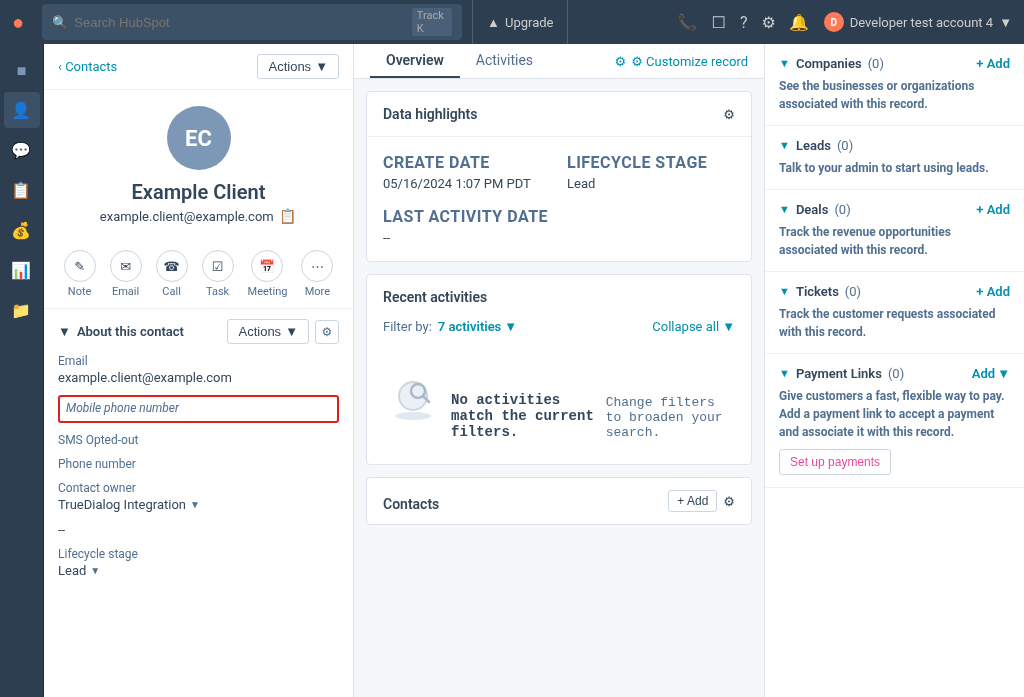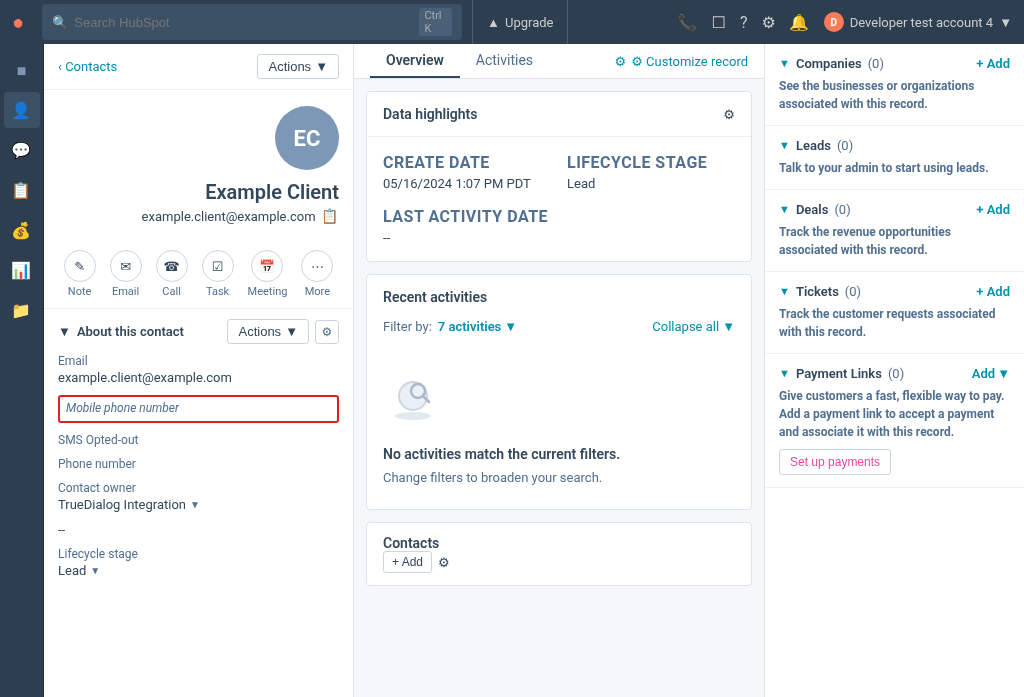--- a/index.html
+++ b/index.html
@@ -23,21 +23,21 @@
     .left-icon.active { background: #3d5166; color: white; }
 
     
     .main-layout { display: flex; height: calc(697px - 44px); }
 
     
     .contact-panel { width: 310px; background: white; border-right: 1px solid #dfe3eb; overflow-y: auto; flex-shrink: 0; }
     .contact-header { padding: 10px 14px; display: flex; align-items: center; justify-content: space-between; border-bottom: 1px solid #eaf0f6; }
     .back-link { color: #0091ae; font-size: 13px; cursor: pointer; }
     .actions-btn { display: flex; align-items: center; gap: 4px; background: white; border: 1px solid #cbd6e2; border-radius: 3px; padding: 4px 10px; font-size: 13px; color: #33475b; cursor: pointer; }
-    .contact-info { padding: 16px 14px; text-align: center; display: flex; flex-direction: column; align-items: flex-end; }
+    .contact-info { padding: 16px 14px; text-align: center; display: flex; flex-direction: column; align-items: center; }
     .avatar { width: 64px; height: 64px; border-radius: 50%; background: #7c98b6; display: flex; align-items: center; justify-content: center; color: white; font-size: 22px; font-weight: bold; margin-bottom: 10px; }
     .contact-name { font-size: 20px; font-weight: 600; color: #33475b; margin-bottom: 4px; }
     .contact-email-row { display: flex; align-items: center; gap: 6px; }
     .contact-email { color: #33475b; font-size: 13px; }
     .copy-icon { color: #7c98b6; cursor: pointer; font-size: 14px; }
     .contact-actions { display: flex; gap: 14px; padding: 10px 14px; justify-content: center; border-bottom: 1px solid #eaf0f6; }
     .contact-action-item { display: flex; flex-direction: column; align-items: center; gap: 3px; cursor: pointer; }
     .contact-action-btn { width: 32px; height: 32px; border-radius: 50%; border: 1px solid #cbd6e2; background: white; display: flex; align-items: center; justify-content: center; color: #33475b; font-size: 13px; cursor: pointer; }
     .contact-action-label { font-size: 11px; color: #516f90; }
 
@@ -72,27 +72,27 @@
     .highlight-label { font-size: 16px; font-weight: 700; color: #516f90; text-transform: uppercase; letter-spacing: 0.5px; margin-bottom: 4px; }
     .highlight-value { font-size: 13px; color: #33475b; }
     .highlight-value.lead { font-size: 13px; }
     .last-activity { padding: 0 16px 16px; }
 
     
     .activities-header { padding: 14px 16px; display: flex; justify-content: space-between; align-items: center; }
     .filter-row { display: flex; align-items: center; gap: 6px; font-size: 13px; color: #516f90; }
     .filter-link { color: #0091ae; font-weight: 600; cursor: pointer; display: flex; align-items: center; gap: 3px; }
     .collapse-all { color: #0091ae; font-size: 13px; cursor: pointer; display: flex; align-items: center; gap: 3px; }
-    .empty-state { display: flex; flex-direction: column; align-items: flex-start; justify-content: center; padding: 24px 16px; gap: 8px; }
+    .empty-state { display: flex; align-items: flex-end; justify-content: center; padding: 24px 16px; gap: 8px; font-family: Liberation Mono, monospace; }
     .empty-icon { font-size: 40px; color: #cbd6e2; }
     .empty-title { font-weight: 600; font-size: 14px; color: #33475b; }
     .empty-subtitle { font-size: 13px; color: #516f90; }
 
     
-    .contacts-card-header { display: flex; justify-content: space-between; align-items: flex-start; padding: 12px 16px; flex-direction: column; }
+    .contacts-card-header { display: flex; justify-content: space-between; align-items: flex-end; padding: 12px 16px; }
     .add-btn { display: flex; align-items: center; gap: 4px; color: #33475b; font-size: 12px; border: 1px solid #cbd6e2; border-radius: 3px; padding: 3px 8px; cursor: pointer; background: white; }
 
     
     .right-panel { width: 260px; background: white; border-left: 1px solid #dfe3eb; overflow-y: auto; flex-shrink: 0; padding: 0; }
     .right-section { border-bottom: 1px solid #eaf0f6; padding: 12px 14px; }
     .right-section-header { display: flex; justify-content: space-between; align-items: center; margin-bottom: 6px; }
     .right-section-title { font-weight: 600; font-size: 13px; color: #33475b; display: flex; align-items: center; gap: 6px; }
     .right-section-count { font-weight: normal; color: #516f90; }
     .add-link { color: #0091ae; font-size: 13px; cursor: pointer; font-weight: 600; }
     .right-section-desc { font-size: 12px; color: #516f90; line-height: 1.5; font-weight: bold; }
@@ -101,21 +101,21 @@
     .add-dropdown { display: flex; align-items: center; gap: 2px; color: #0091ae; font-size: 13px; cursor: pointer; font-weight: 600; }
   </style>
 </head>
 <body>
 
 <div class="top-nav">
   <span class="hubspot-logo">●</span>
   <div class="search-bar">
     <span>🔍</span>
     <input type="text" placeholder="Search HubSpot" style="">
-    <span class="search-kbd">Ctrl K</span>
+    <span class="search-kbd">Track K</span>
   </div>
   <div class="upgrade-btn">
     <span>▲</span>
     <span>Upgrade</span>
   </div>
   <div class="nav-icons">
     <span class="nav-icon">📞</span>
     <span class="nav-icon">☐</span>
     <span class="nav-icon">?</span>
     <span class="nav-icon">⚙</span>

